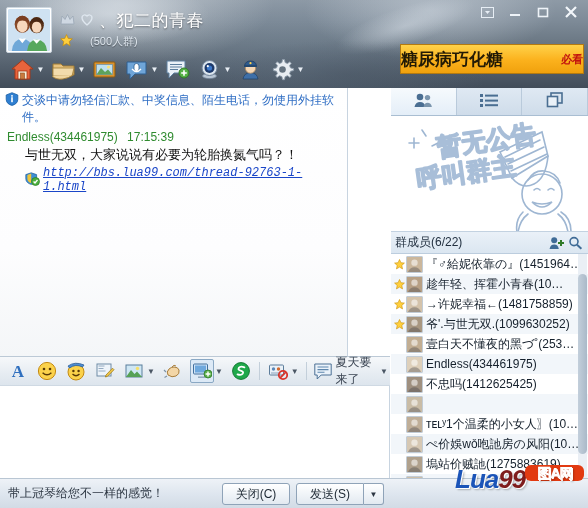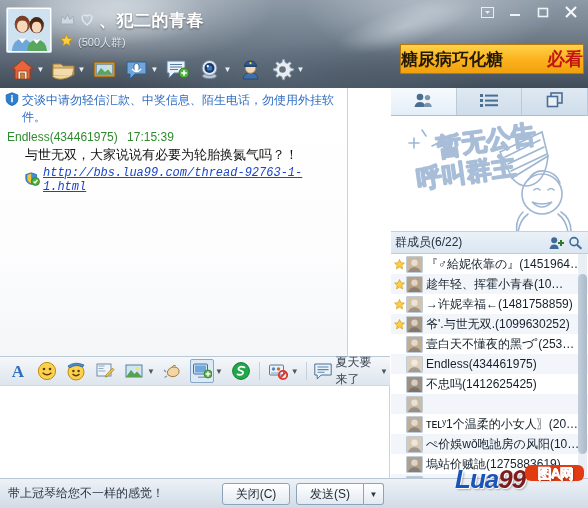--- a/index.html
+++ b/index.html
@@ -33,38 +33,38 @@
   .winbtns{position:absolute;right:4px;top:2px;display:flex;gap:2px;z-index:20;}
   .wb{width:26px;height:20px;display:flex;align-items:center;justify-content:center;
       color:#eef2f6;font-size:12px;border-radius:2px;cursor:default;}
   .wb svg{display:block;}
 
   
   .avatar-box{position:absolute;left:6px;top:7px;width:46px;height:46px;border:1px solid #cdd7e0;
       background:#fff;padding:1px;border-radius:2px;}
   .avatar-in{width:100%;height:100%;border-radius:2px;overflow:hidden;position:relative;
       background:linear-gradient(180deg,#cfe3f4,#a9c8e4);}
-  .title-row{position:absolute;left:60px;top:9px;display:flex;align-items:center;gap:5px;font-weight:bold;}
+  .title-row{position:absolute;left:60px;top:9px;display:flex;align-items:center;gap:5px;}
   .gname{color:#ffffff;font-size:17px;letter-spacing:.5px;text-shadow:0 1px 2px rgba(0,0,0,.45);}
-  .sub-row{position:absolute;left:60px;top:34px;display:flex;align-items:center;gap:5px;}
+  .sub-row{position:absolute;left:60px;top:34px;display:flex;gap:17px;}
   .gcount{color:#dfe7ef;font-size:11px;text-shadow:0 1px 1px rgba(0,0,0,.4);}
 
   
   .toolbar{position:absolute;left:6px;top:54px;display:flex;align-items:center;gap:0px;}
   .tb-item{display:flex;align-items:center;height:30px;padding:0 2px;border-radius:3px;cursor:default;}
   .tb-ico{width:28px;height:28px;display:flex;align-items:center;justify-content:center;}
   .caret{width:9px;height:28px;display:flex;align-items:center;justify-content:center;
       color:#e8eef4;font-size:8px;}
 
   
   .ad{position:absolute;right:4px;top:44px;width:184px;height:30px;border:1px solid #b47a10;
      background:linear-gradient(180deg,#ffd24a,#fbb11c 55%,#f0a10d);
      display:flex;align-items:center;justify-content:space-between;overflow:hidden;}
   .ad-t1{font-size:17px;font-weight:bold;color:#231a05;letter-spacing:0px;}
-  .ad-t2{font-size:18px;font-weight:bold;color:#c2150f;margin-left:12px;}
+  .ad-t2{font-size:11px;font-weight:bold;color:#c2150f;margin-left:12px;}
 
   
   .msg-pane{position:absolute;left:0;top:88px;width:348px;height:268px;
      background:linear-gradient(180deg,#ffffff 0%,#fdfdfe 60%,#f4f6f8 100%);
      border-right:1px solid #c8d4e0;overflow:hidden;}
   .tip{display:flex;align-items:flex-start;gap:3px;padding:4px 6px 2px 5px;color:#2f6ec4;font-size:12px;}
   .msg{padding:2px 6px 0 7px;}
   .msg-head{color:#2f8b2f;font-size:12px;margin-bottom:1px;}
   .msg-head .time{color:#2f8b2f;margin-left:6px;}
   .msg-body{color:#111;font-size:13px;padding-left:18px;line-height:20px;}
@@ -622,21 +622,21 @@
                 <path d="M1 16 q2-5 7-5 q5 0 7 5Z" fill="rgba(60,60,70,.35)"></path>
               </svg></span>
           </div>
           <div class="mrow">
             <span class="badge"></span>
             <span class="mavatar"><svg width="100%" height="100%" viewBox="0 0 16 16">
                 <rect width="16" height="16" fill="#bfae98"></rect>
                 <circle cx="8" cy="6" r="3.4" fill="rgba(255,255,255,.55)"></circle>
                 <path d="M1 16 q2-5 7-5 q5 0 7 5Z" fill="rgba(60,60,70,.35)"></path>
               </svg></span>
-            <span class="mname">ᴛᴇʟʸ1个温柔的小女人〗(20…</span>
+            <span class="mname">ᴛᴇʟʸ1个温柔的小女人〗(10…</span>
           </div>
           <div class="mrow">
             <span class="badge"></span>
             <span class="mavatar"><svg width="100%" height="100%" viewBox="0 0 16 16">
                 <rect width="16" height="16" fill="#d6c8b4"></rect>
                 <circle cx="8" cy="6" r="3.4" fill="rgba(255,255,255,.55)"></circle>
                 <path d="M1 16 q2-5 7-5 q5 0 7 5Z" fill="rgba(60,60,70,.35)"></path>
               </svg></span>
             <span class="mname">ぺ价娛wǒ咆訑房の风阳(10…</span>
           </div>

